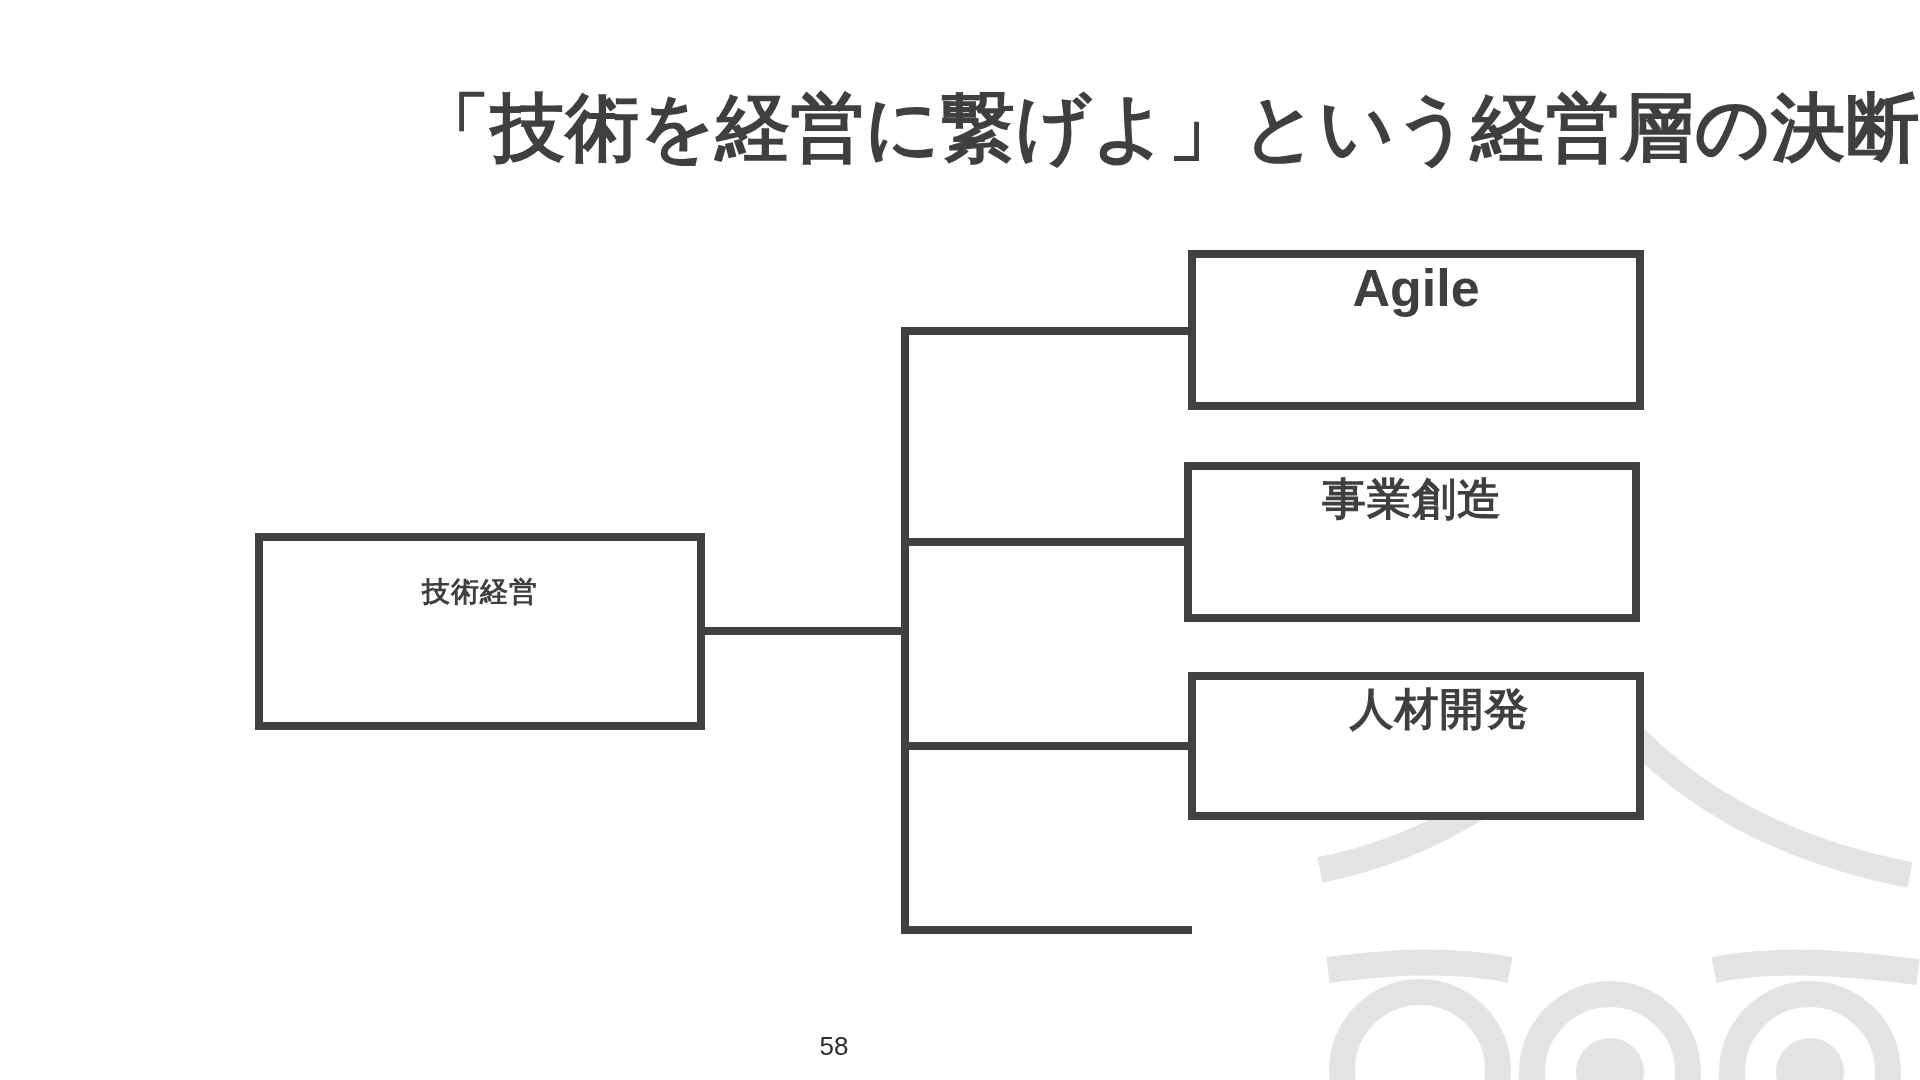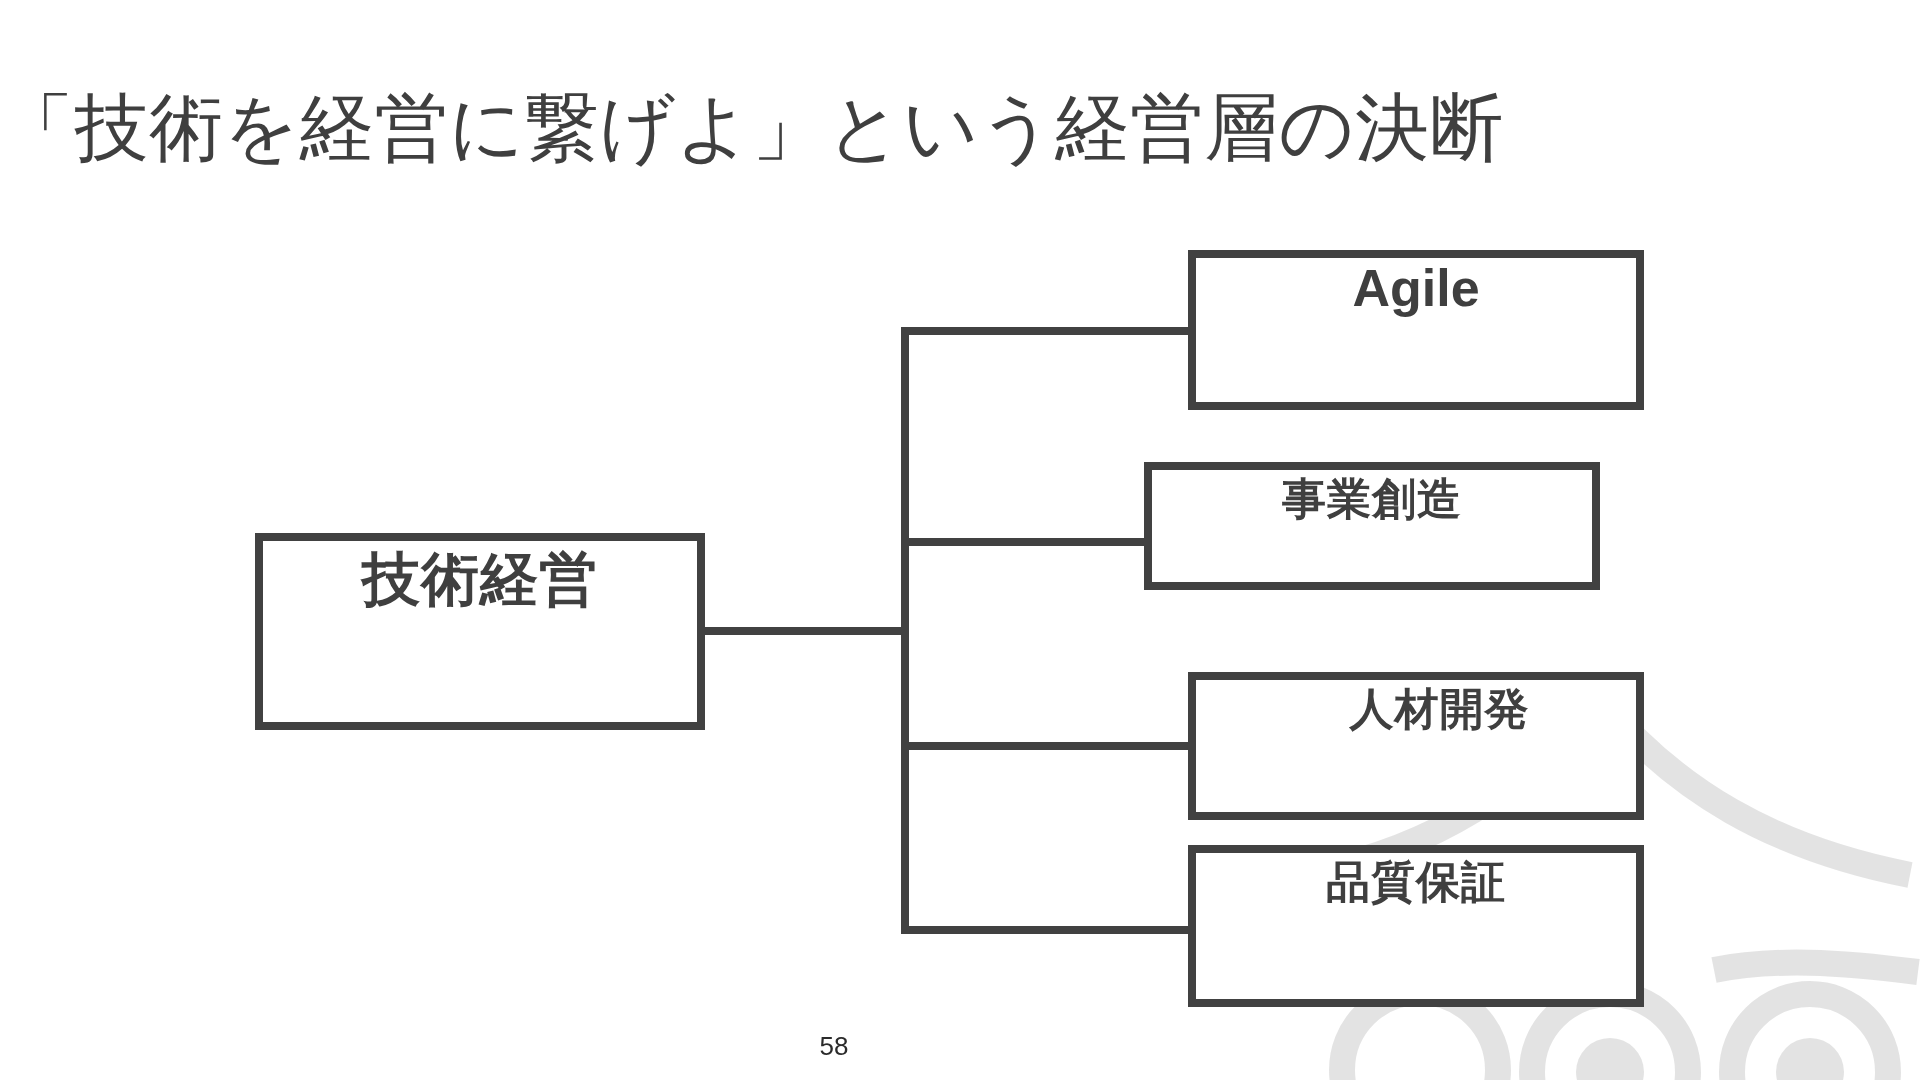--- a/index.html
+++ b/index.html
@@ -32,24 +32,24 @@
     opacity: 0.45;
     pointer-events: none;
   }
 
   
   #slide-title {
     position: absolute;
     left: 0;
     top: 34px;
     width: 1920px;
-    text-align: left;
+    text-align: right;
     font-size: 74px;
     line-height: 1.18;
-    font-weight: normal;
+    font-weight: bold;
     letter-spacing: 0.5px;
     color: #3f3f3f;
     white-space: nowrap;
   }
 
   
   #diagram {
     position: absolute;
     left: 0;
     top: 0;
@@ -73,33 +73,33 @@
     text-align: center;
     letter-spacing: 1px;
   }
 
   #node-root {
     left: 255px;
     top: 533px;
     width: 450px;
     height: 197px;
   }
-  #node-root .node-label { font-size: 58px; }
+  #node-root .node-label { font-size: 28px; margin-top: 32px; }
 
   #node-child-0 {
     left: 1188px;
     top: 250px;
     width: 456px;
     height: 160px;
   }
   #node-child-1 {
-    left: 1144px;
+    left: 1184px;
     top: 462px;
     width: 456px;
-    height: 128px;
+    height: 160px;
   }
   #node-child-2 {
     left: 1188px;
     top: 672px;
     width: 456px;
     height: 148px;
     padding-left: 47px;
   }
   #node-child-3 {
     left: 1188px;
@@ -182,21 +182,18 @@
     </div>
 
     <div class="node node-child" id="node-child-1">
       <span class="node-label">事業創造</span>
     </div>
 
     <div class="node node-child" id="node-child-2">
       <span class="node-label">人材開発</span>
     </div>
 
-    <div class="node node-child" id="node-child-3">
-      <span class="node-label">品質保証</span>
-    </div>
 
   </div>
 
   <div id="page-number">58</div>
 
 </div>
 
 </body></html>

